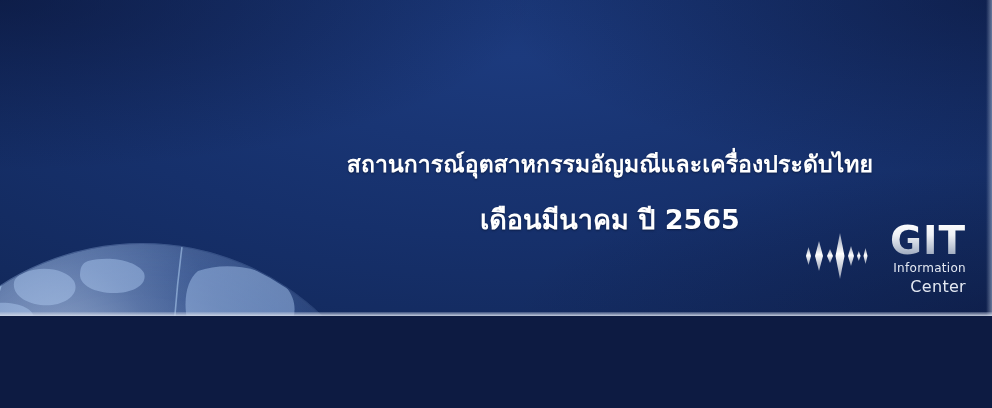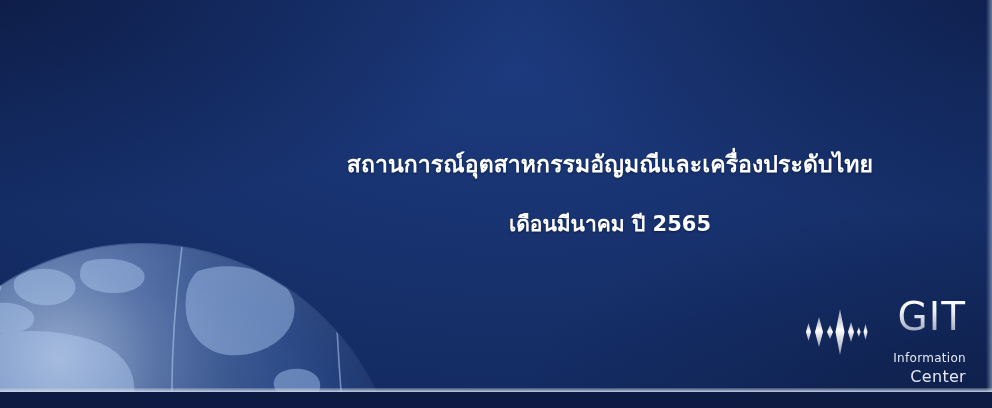--- a/index.html
+++ b/index.html
@@ -6,21 +6,21 @@
   html, body {
     width:992px; height:408px;
     background:#0d1b42;
     font-family:"DejaVu Sans","Liberation Sans",sans-serif;
     overflow:hidden;
   }
 
   
   .banner{
     position:relative;
-    width:992px; height:392px;
+    width:992px; height:316px;
     overflow:hidden;
     background:
       radial-gradient(120% 150% at 52% 18%, #1c3a7d 0%, #16306b 38%, #132a5e 62%, #0f2050 85%, #0d1b42 100%);
   }
   
   .vignette{
     position:absolute; inset:0;
     background:
       radial-gradient(90% 90% at 0% 0%, rgba(8,16,48,.55) 0%, rgba(8,16,48,0) 60%),
       radial-gradient(80% 90% at 100% 0%, rgba(8,16,48,.45) 0%, rgba(8,16,48,0) 62%),
@@ -70,23 +70,23 @@
   .title-main{
     color:#ffffff;
     font-size:23px;
     font-weight:bold;
     line-height:1.25;
     letter-spacing:.1px;
     white-space:nowrap;
     text-shadow:0 1px 2px rgba(4,12,36,.55);
   }
   .title-sub{
-    margin-top:32px;
+    margin-top:24px;
     color:#ffffff;
-    font-size:21px;
+    font-size:27px;
     font-weight:bold;
     line-height:1.25;
     white-space:nowrap;
     text-shadow:0 1px 2px rgba(4,12,36,.55);
   }
 
   
   .logo{
     position:absolute;
     right:14px; bottom:8px;
@@ -102,31 +102,31 @@
   }
   .logo-text{
     flex:1 1 auto;
     display:flex;
     flex-direction:column;
     align-items:flex-end;
     padding-right:12px;
   }
   .logo-git{
     font-size:39px;
-    font-weight:normal;
+    font-weight:bold;
     letter-spacing:1px;
     line-height:.95;
     background:linear-gradient(to bottom, #ffffff 0%, #eef1f6 35%, #b9c2d2 72%, #8f9bb2 100%);
     -webkit-background-clip:text;
     background-clip:text;
     color:transparent;
     -webkit-text-fill-color:transparent;
   }
   .logo-info{
-    margin-top:15px;
+    margin-top:1px;
     font-size:12px;
     color:#e3e8f2;
     letter-spacing:.3px;
     line-height:1.35;
   }
   .logo-center{
     font-size:16px;
     color:#e3e8f2;
     letter-spacing:.3px;
     line-height:1.35;

